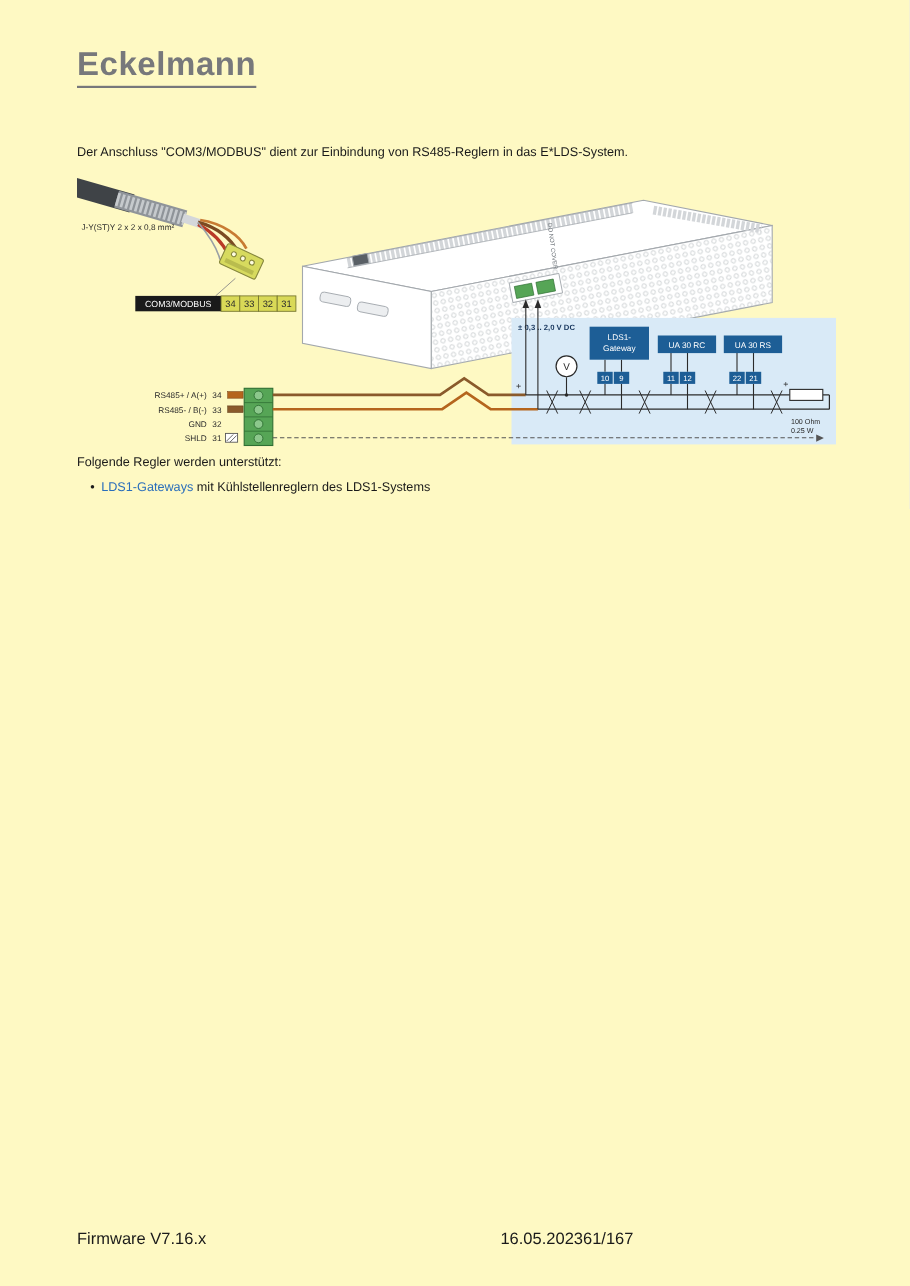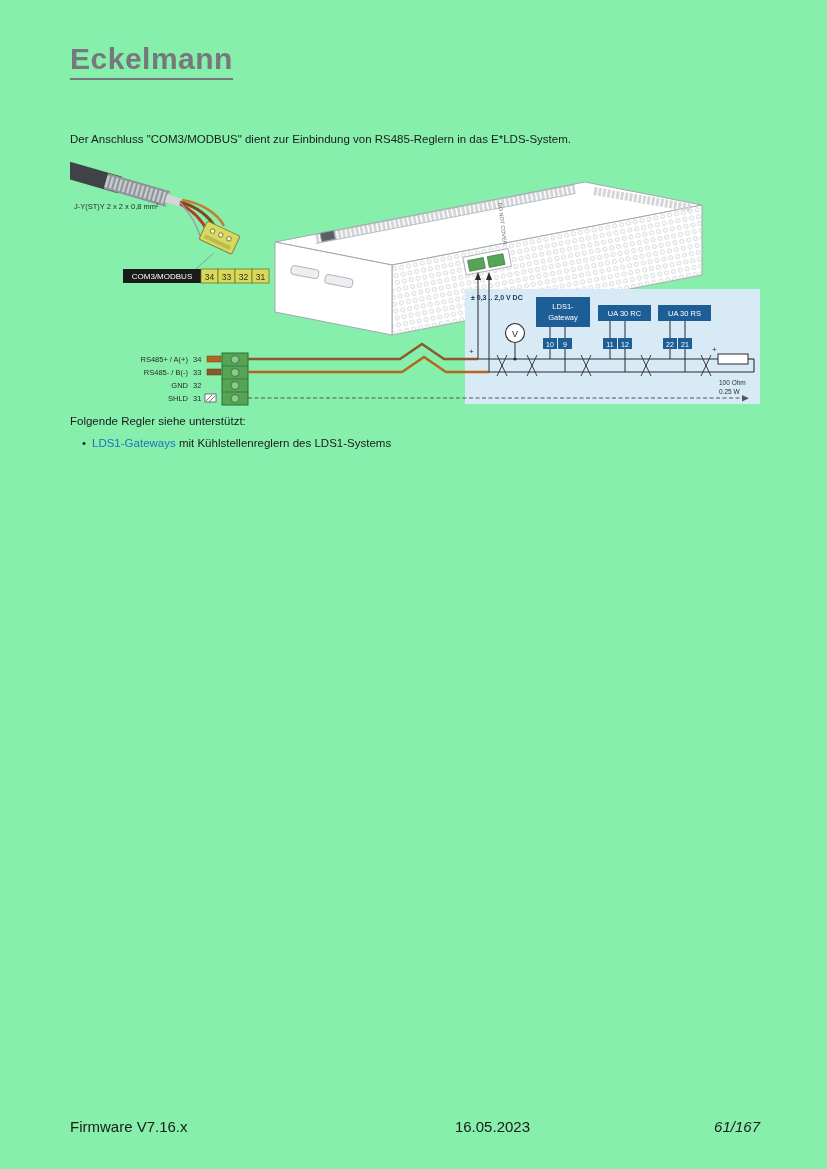--- a/index.html
+++ b/index.html
@@ -1,16 +1,16 @@
 <!DOCTYPE html>
 <html><head>
 <meta charset="utf-8">
 <style>
   html,body{margin:0;padding:0;background:#e8e8e8;}
-  .page{position:relative;width:827px;height:1169px;background:#86efac;margin:0 auto;
+  .page{position:relative;width:827px;height:1169px;background:#fef9c3;margin:0 auto;
         font-family:"Liberation Sans",sans-serif;color:#1a1a1a;overflow:hidden;}
   
   .logo{position:absolute;left:70px;top:42px;display:inline-block;}
   .logo-text{font-size:30px;font-weight:bold;color:#77787b;letter-spacing:.5px;line-height:1.1;}
   .logo-rule{height:2px;background:#77787b;margin-top:3px;width:100%;}
   
   .content{position:absolute;left:70px;top:131px;width:690px;font-size:11.5px;line-height:1.4;}
   h1.heading{font-size:13px;font-weight:bold;margin:0 0 21px 0;color:#000;}
   h1 .h-num{margin-right:11px;}
   p{margin:0;}
@@ -19,21 +19,21 @@
   p.supported{margin:6px 0 6px;}
   ul.regs{list-style:none;margin:0;padding:0 0 0 12px;}
   ul.regs li{position:relative;padding-left:10px;line-height:1.45;}
   ul.regs li::before{content:"•";position:absolute;left:0;}
   a.doclink{color:#2a6ebb;text-decoration:none;cursor:pointer;}
   p.details{margin-top:12px;}
   
   .footer{position:absolute;left:70px;top:1118px;width:690px;display:flex;font-size:15px;color:#1a1a1a;}
   .footer .f-left{flex:1;text-align:left;}
   .footer .f-center{flex:1;text-align:right;}
-  .footer .f-right{flex:1;text-align:right;font-style:italic;}
+  .footer .f-right{flex:1;text-align:left;}
 </style>
 </head>
 <body>
 
 <div class="page">
 
   <header class="logo">
     <div class="logo-text">Eckelmann</div>
     <div class="logo-rule"></div>
   </header>
@@ -226,21 +226,21 @@
           <rect x="648" y="197" width="30" height="10" fill="#ffffff" stroke="#2b2b2b" stroke-width="1"></rect>
           <text x="649" y="228" font-size="6.5" fill="#2b2b2b">100 Ohm</text>
           <text x="649" y="237" font-size="6.5" fill="#2b2b2b">0.25 W</text>
         </g>
 
         <text x="399" y="197" font-size="8" fill="#2b2b2b">+</text>
         <text x="642" y="195" font-size="8" fill="#2b2b2b">+</text>
       </svg>
     </div>
 
-    <p class="supported">Folgende Regler siehe unterstützt:</p>
+    <p class="supported">Folgende Regler werden unterstützt:</p>
 
     <ul class="regs">
       <li><span></span><a class="doclink">LDS1-Gateways</a><span> mit Kühlstellenreglern des LDS1-Systems</span></li>
     </ul>
 
 
   </main>
 
   <footer class="footer">
     <div class="f-left">Firmware V7.16.x</div>

